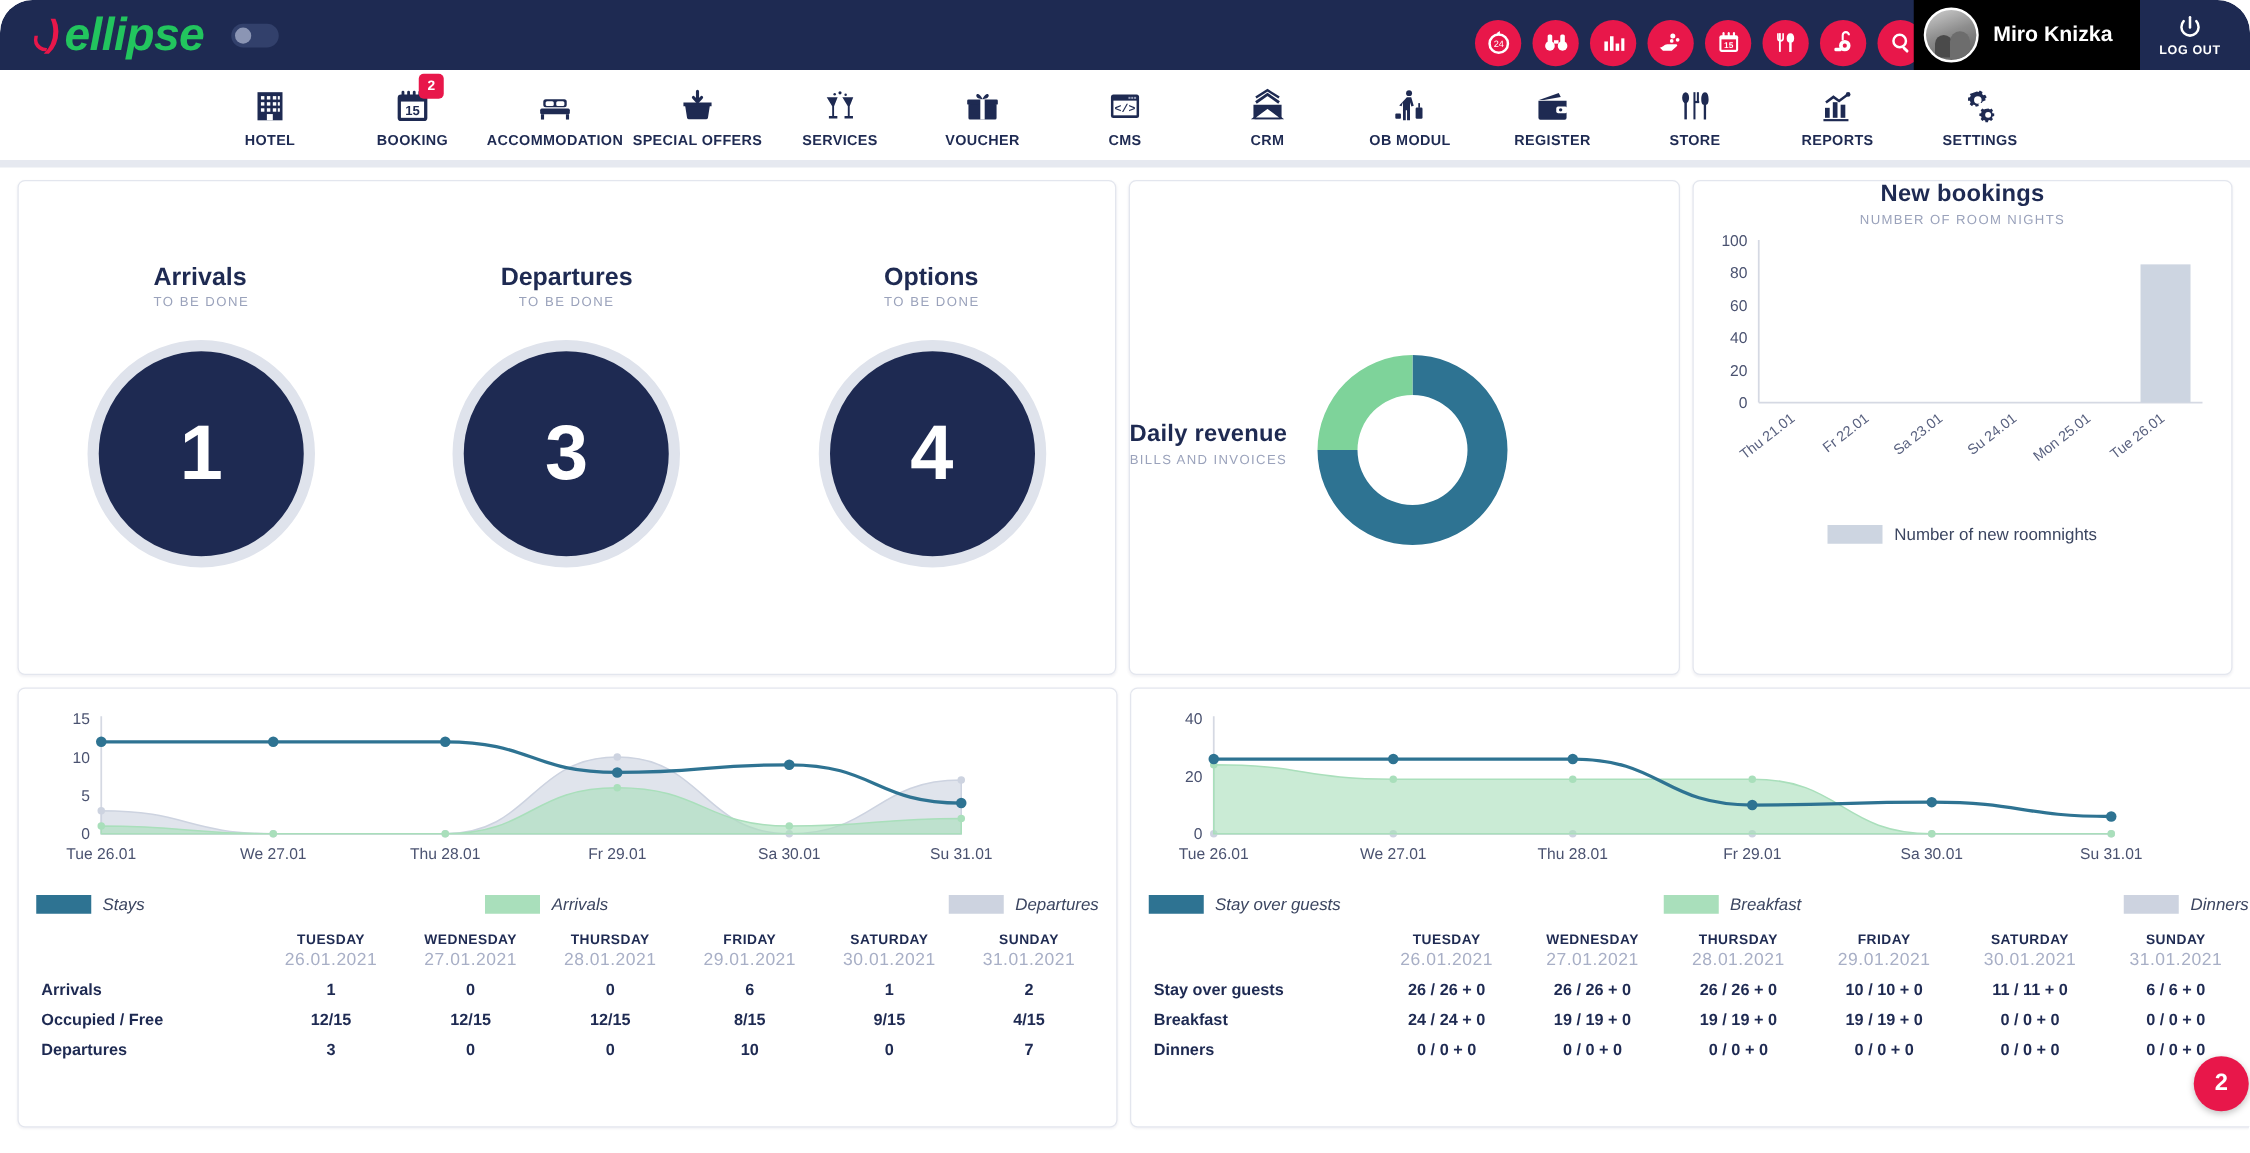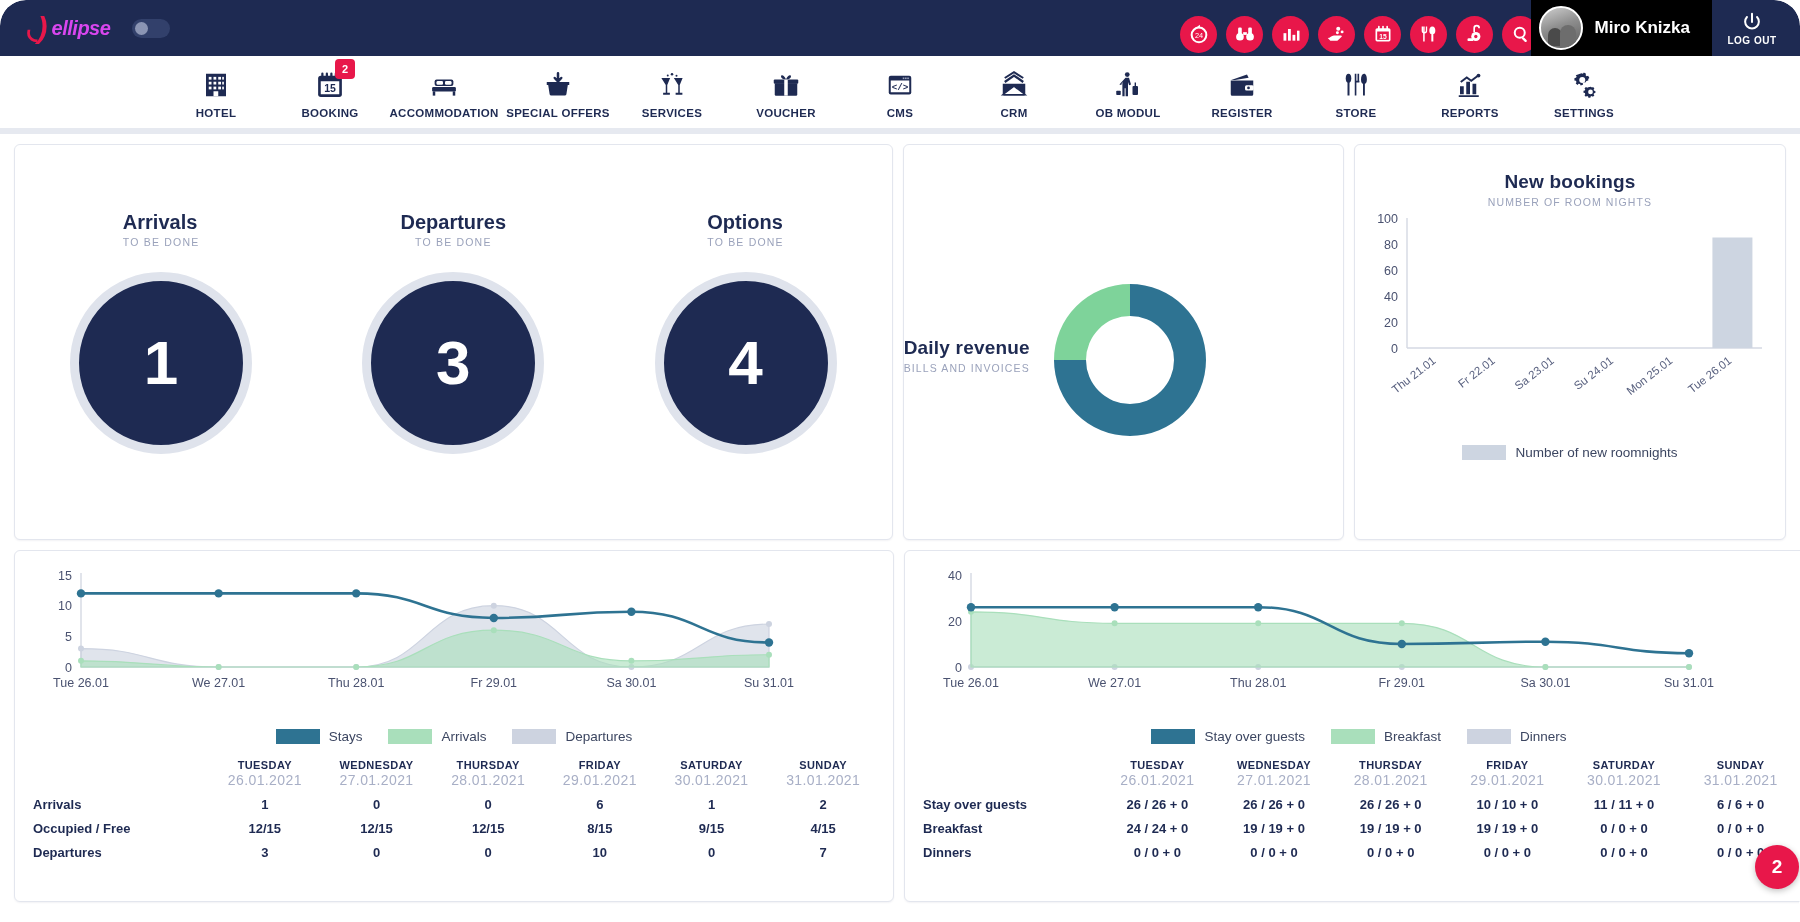--- a/index.html
+++ b/index.html
@@ -26,21 +26,21 @@
     padding-left: 26px;
     position: relative;
   }
   .logo { display:flex; align-items:center; gap:4px; }
   .logo-mark {
     font-size: 30px; color: #e8174a;
     font-style: italic; font-weight: 700;
     line-height: 1;
   }
   .logo-text {
-    font-size: 20px; color: #d946ef;
+    font-size: 37px; color: #22c55e;
     font-style: italic; font-weight: 700;
     letter-spacing: -0.5px;
   }
   .toggle {
     width: 38px; height: 19px;
     background: #32406b; border-radius: 10px;
     margin-left: 22px; position: relative;
   }
   .toggle::after {
     content:''; position:absolute; left:3px; top:3px;
@@ -164,28 +164,28 @@
 
   
   .donut-card { width: 442px; display:flex; flex-direction:row; align-items:center; padding-top:26px; }
   .donut-wrap { margin-top:14px; }
   .legend { display:flex; flex-wrap:wrap; justify-content:center; gap:9px 16px; margin-top:16px; width: 360px; }
   .legend-item { display:flex; align-items:center; gap:9px; }
   .legend-swatch { width:44px; height:15px; }
   .legend-text { font-size:13.5px; color:#3c4661; }
 
   
-  .bar-card { flex:1; display:flex; flex-direction:column; align-items:center; padding-top:26px; }
+  .bar-card { flex:1; display:flex; flex-direction:column; align-items:center; }
 
   
   .bot-card { display:flex; flex-direction:column; padding:12px 14px 8px 14px; }
   .bot-left { width: 880px; }
   .bot-right { flex:1; }
   .chart-area { position:relative; }
-  .chart-legend { display:flex; justify-content:center; gap:26px; margin-top:22px; }
+  .chart-legend { display:flex; justify-content:space-between; gap:26px; margin-top:8px;font-style:italic; }
 
   table.datatable { width:100%; border-collapse:collapse; margin-top:12px; }
   table.datatable th, table.datatable td {
     font-size:13px; color:#1e2a52; font-weight:700;
     text-align:center; padding:3px 2px;
   }
   table.datatable th.daycol { font-size:11px; letter-spacing:.4px; }
   table.datatable th .date {
     display:block; font-size:14px; color:#a8afc6; font-weight:400; margin-top:1px;
   }

